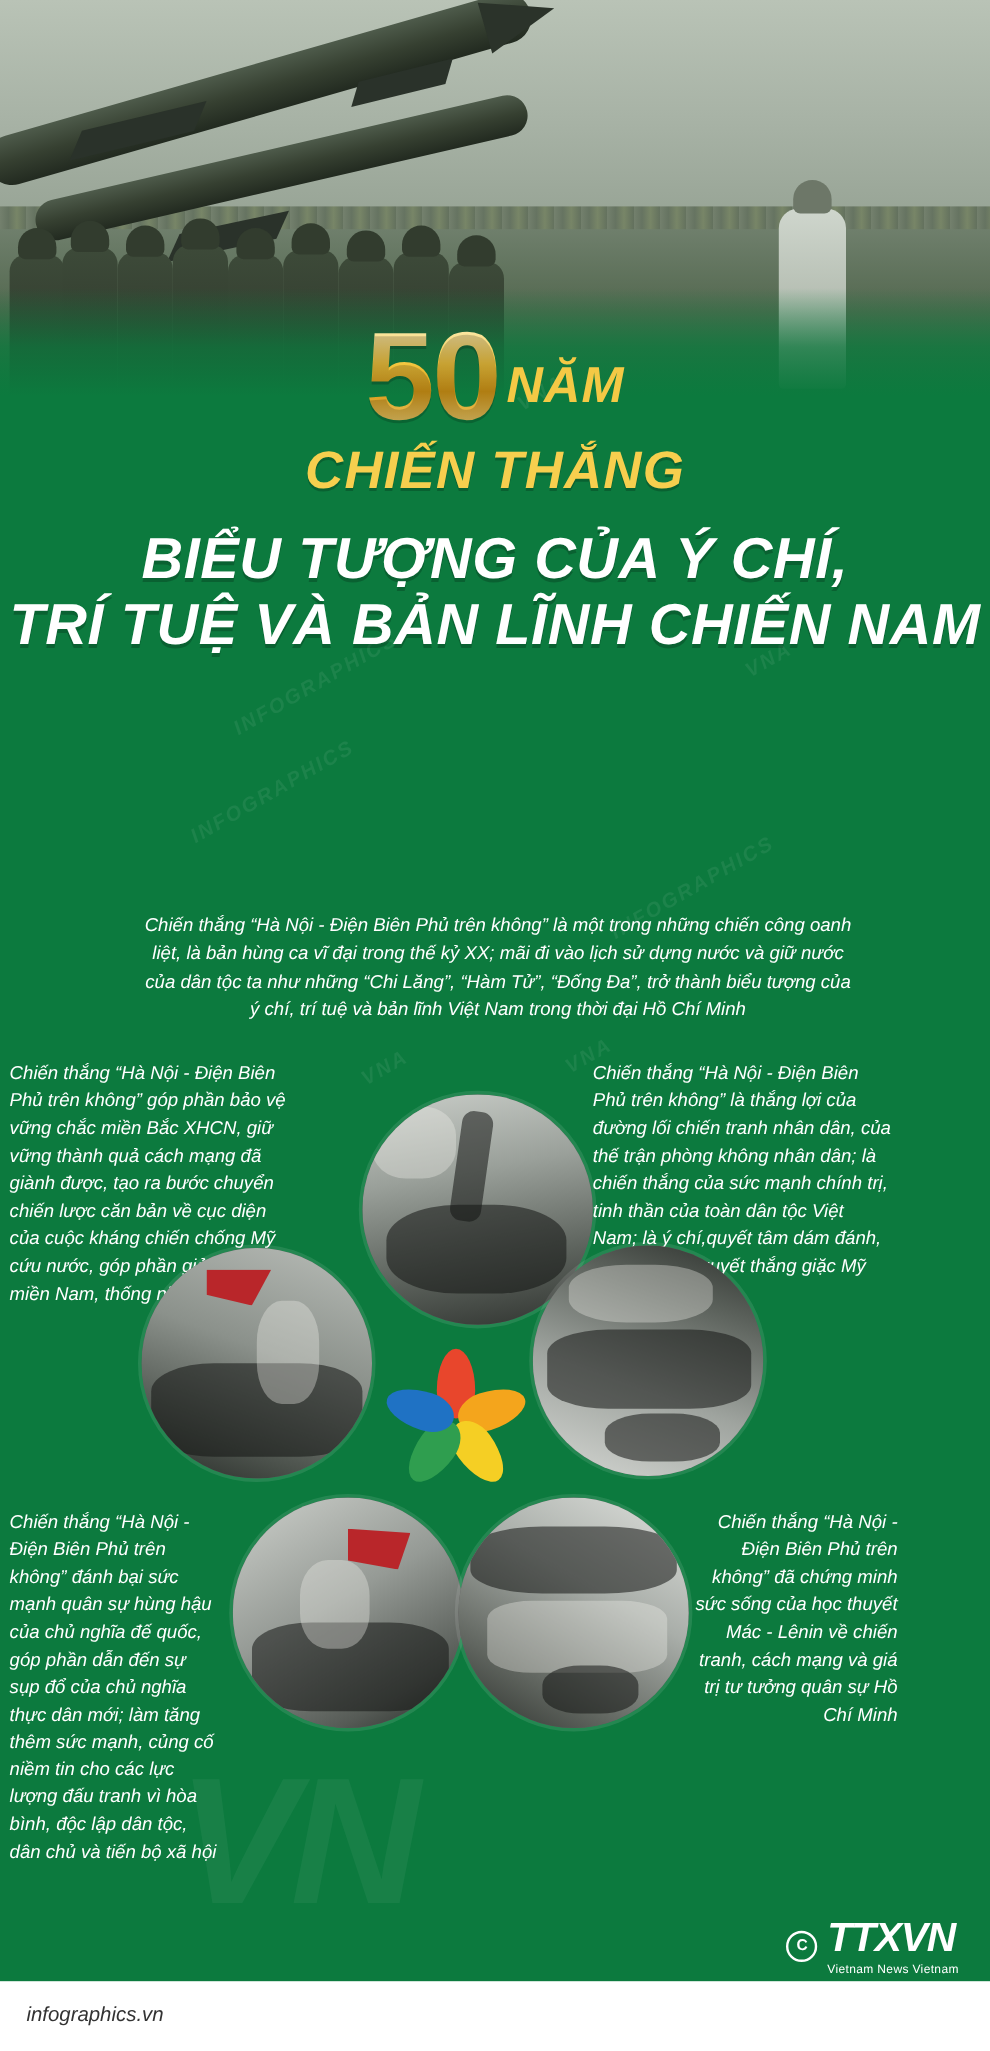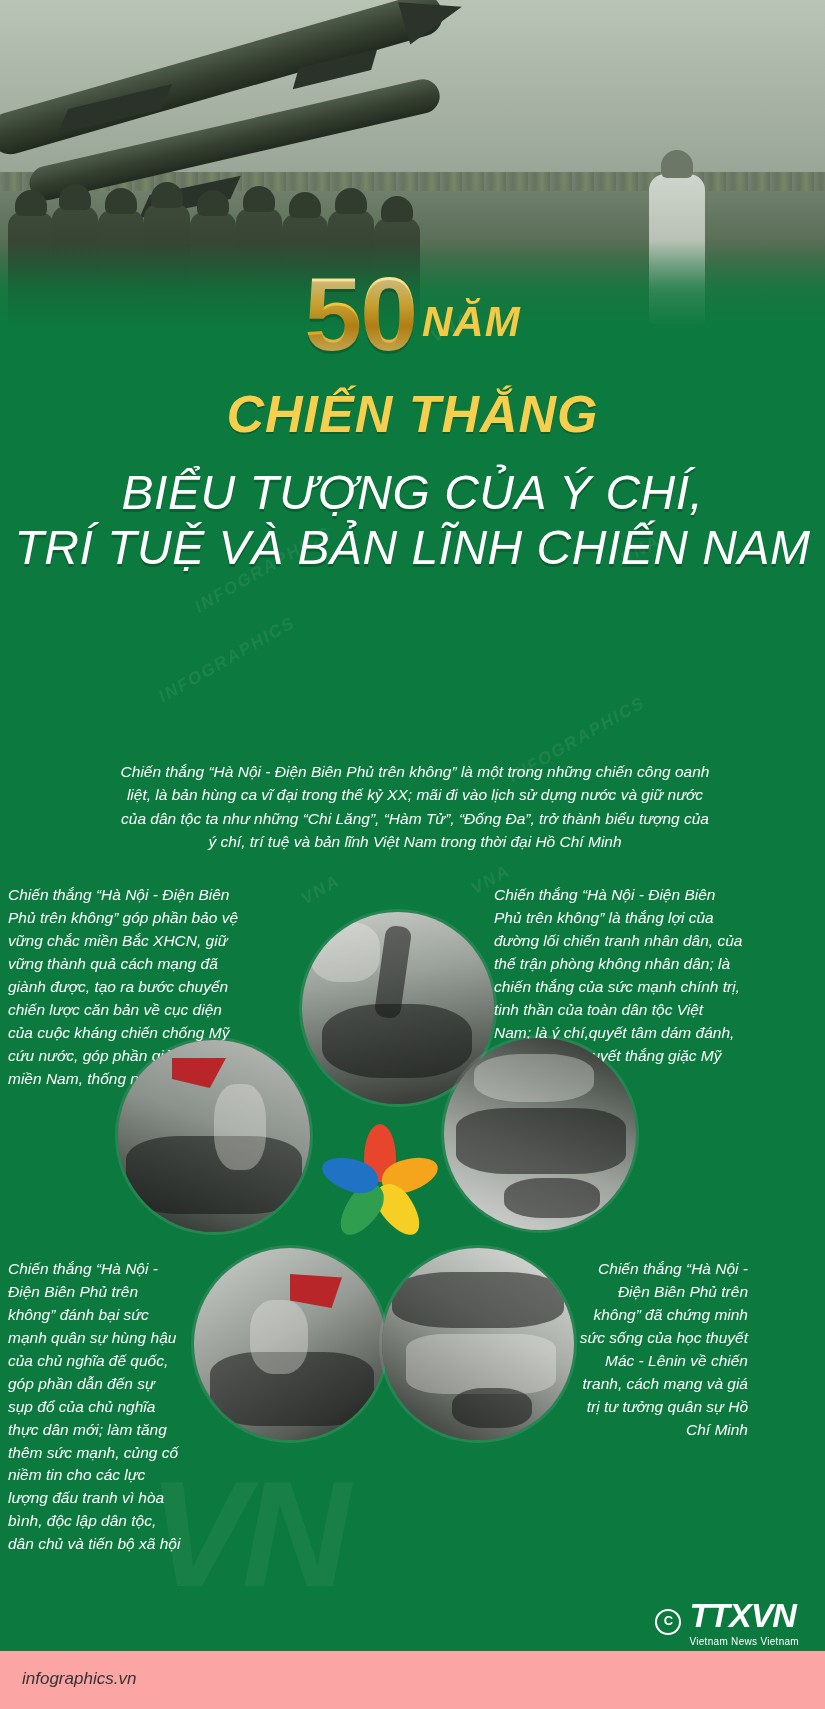--- a/index.html
+++ b/index.html
@@ -147,39 +147,39 @@
   }
   .years {
     font-size: 38px;
     font-weight: bold;
     font-style: italic;
     color: #f4c945;
     letter-spacing: 1px;
     margin-top: -4px;
   }
   .chien-thang {
-    font-size: 52px;
+    font-size: 44px;
     font-weight: bold;
     font-style: italic;
     color: #f6cf4e;
     letter-spacing: 1px;
-    margin-top: 22px;
+    margin-top: 6px;
     text-shadow: 0 2px 0 rgba(0,0,0,.2);
   }
   .ha-noi {
     font-size: 28px;
     font-weight: bold;
     font-style: italic;
     color: #ffffff;
     letter-spacing: .5px;
     margin-top: 6px;
   }
   .headline {
     font-size: 48px;
-    font-weight: normal;
+    font-weight: bold;
     font-style: italic;
     color: #ffffff;
     line-height: 1.12;
     margin-top: 22px;
     letter-spacing: .5px;
     text-shadow: 0 3px 0 rgba(0,0,0,.2);
   }
 
   
   .lead {
@@ -251,21 +251,21 @@
     width: 32px; height: 58px;
     border-radius: 50% 50% 50% 50% / 60% 60% 40% 40%;
     transform-origin: 50% 80%;
   }
 
   
   .footer {
     position: absolute;
     left: 0; bottom: 0;
     width: 825px; height: 58px;
-    background: #fca5a5;
+    background: #ffffff;
   }
   .footer-url {
     position: absolute;
     left: 22px; top: 18px;
     font-style: italic;
     font-size: 17px;
     color: #333333;
   }
   .ttxvn-wrap {
     position: absolute;

